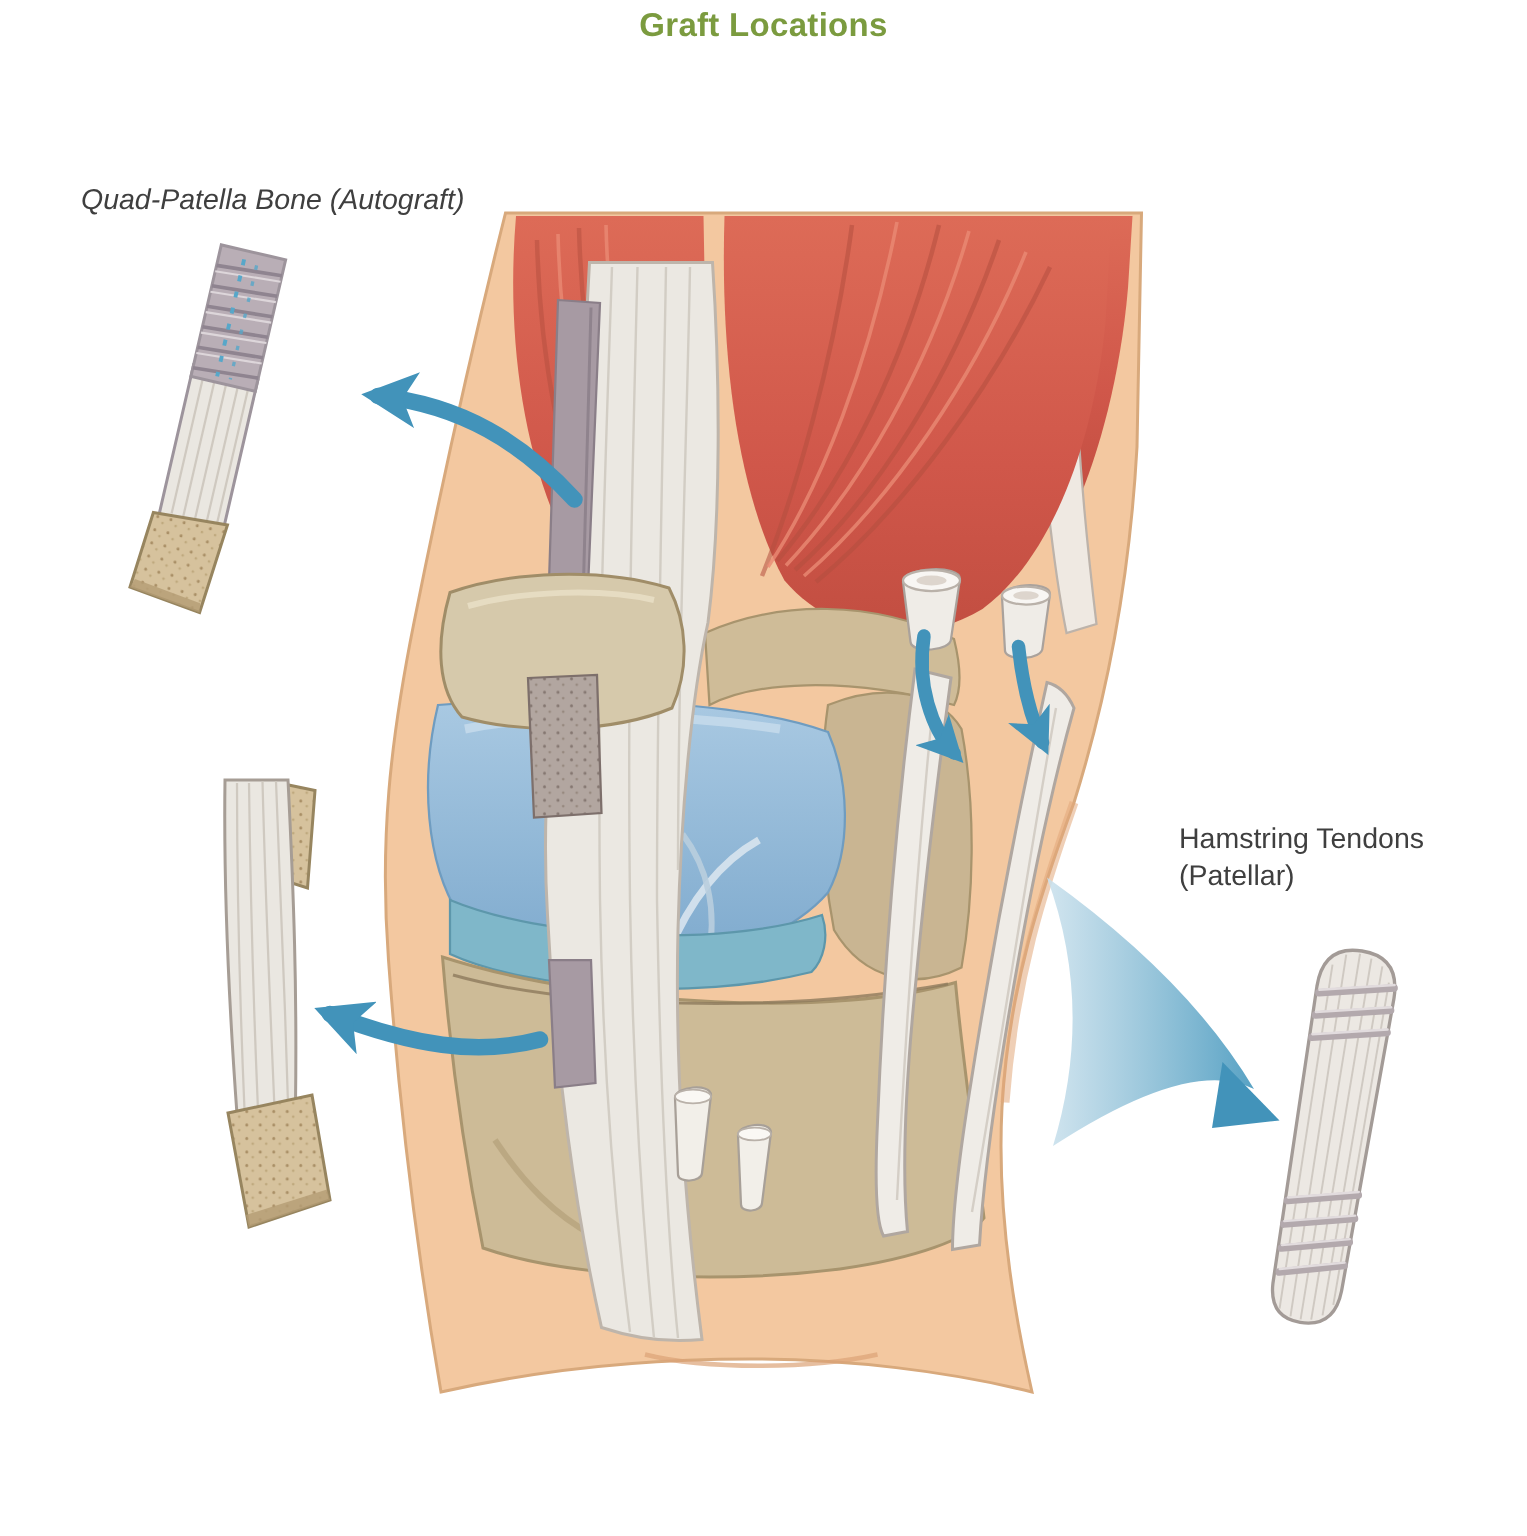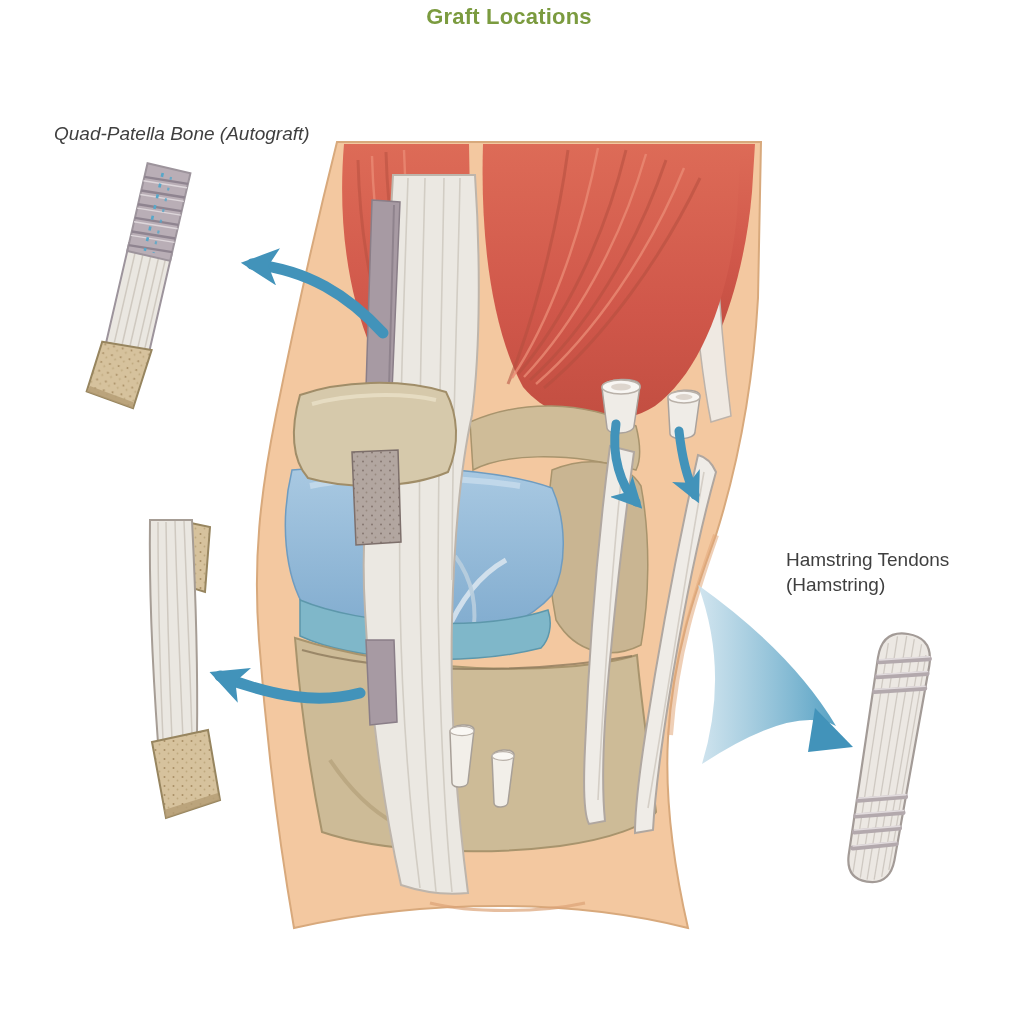--- a/index.html
+++ b/index.html
@@ -277,16 +277,16 @@
           <path d="M887,852 L929,841"></path>
       </g>
     </g>
   </svg>
 
   <div class="label label-quad">Quad-Patella Bone (Autograft)</div>
 
 
   <div class="label label-hamstring">
     <div>Hamstring Tendons</div>
-    <div>(Hamstring)</div>
+    <div>(Patellar)</div>
   </div>
 
 </div>
 
 </body></html>

